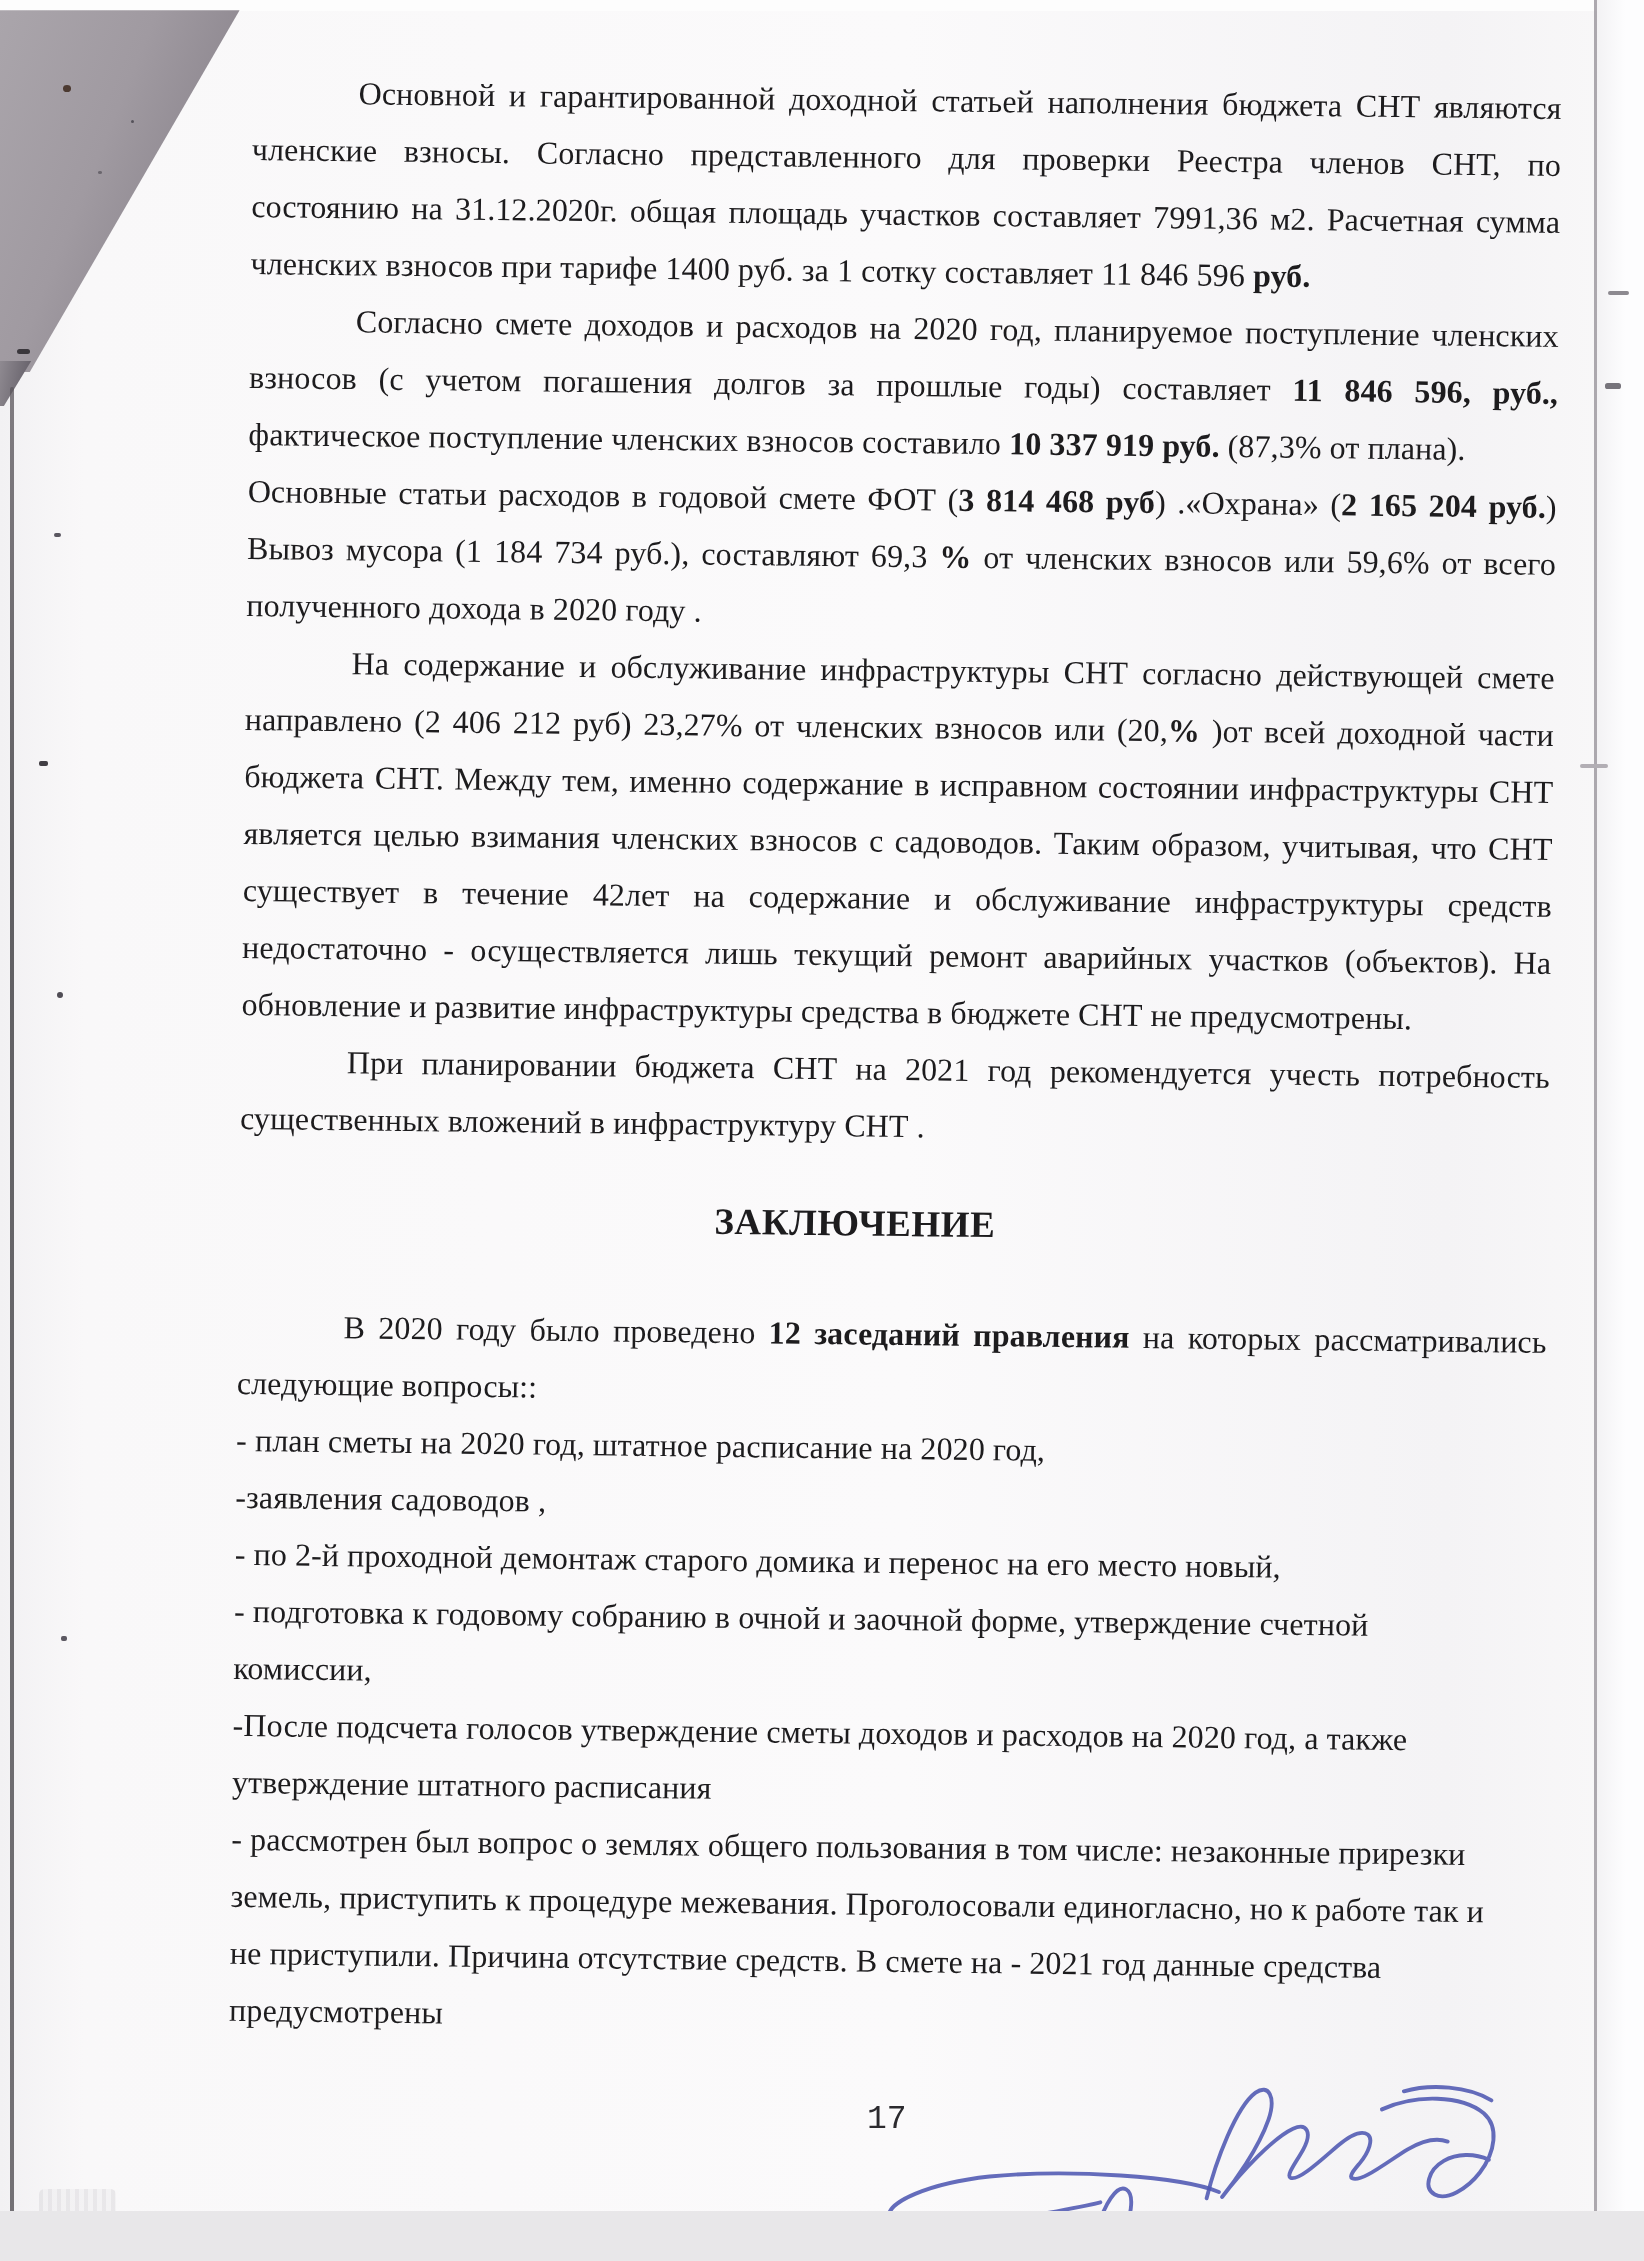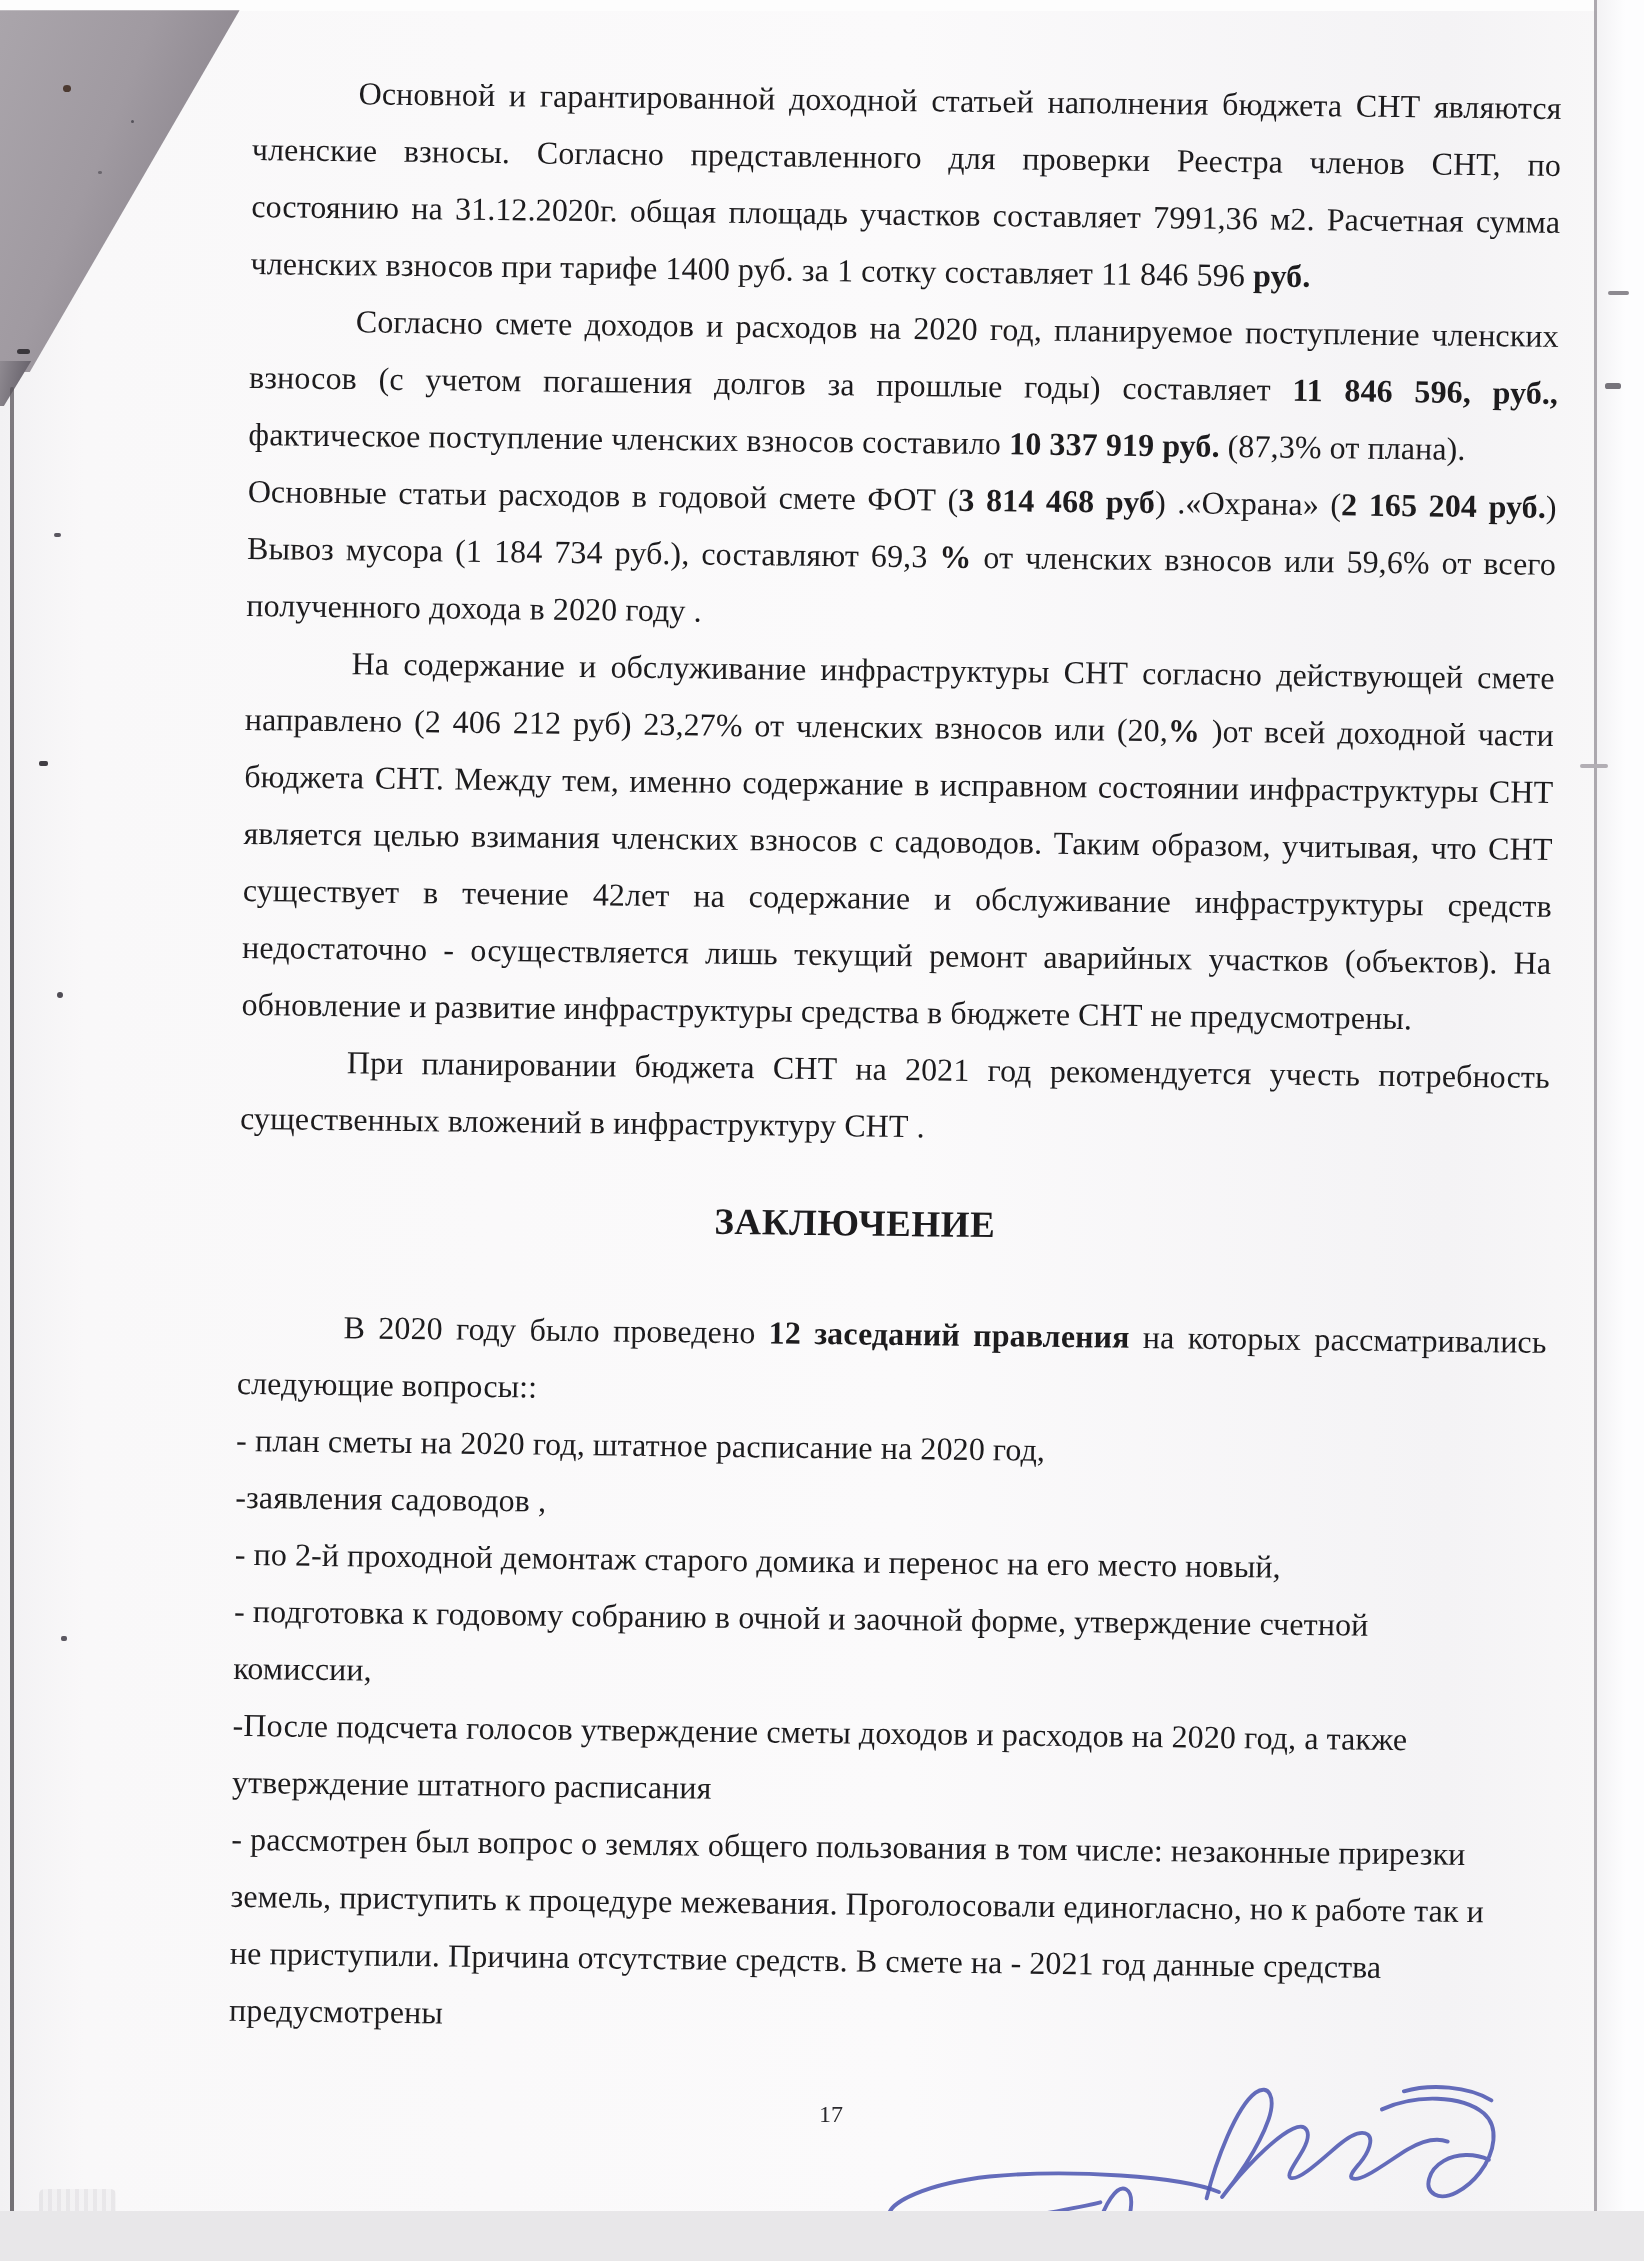--- a/index.html
+++ b/index.html
@@ -39,22 +39,22 @@
   
   .text-body{position:absolute;left:253px;top:64px;width:1309px;
     transform:rotate(.7deg);transform-origin:0 0;
     font-size:32px;line-height:57px;color:#1d1c1e;letter-spacing:0.1px;}
   .tl{min-height:57px;}
   .just{text-align:justify;text-align-last:justify;}
   .indent{padding-left:106px;}
   .indent.just{text-indent:0;}
   .b{font-weight:bold;}
   .heading{margin:40px 77px 54px 0;font-weight:bold;font-size:37px;text-align:center;letter-spacing:0.6px;}
-  .page-number{position:absolute;left:819px;top:2101px;font-size:24px;color:#2b2a2e;
-    font-family:Liberation Serif, serif;}
+  .page-number{position:absolute;left:867px;top:2101px;font-size:33px;color:#2b2a2e;
+    font-family:Liberation Mono, monospace;}
   .sig{position:absolute;}
   .sig-main{left:1191px;top:2072px;}
   .sig-small{left:871px;top:2166px;}
   .sig path{fill:none;stroke-width:6;stroke-linecap:round;stroke-linejoin:round;opacity:.88;}
 </style>
 </head>
 <body>
 
 <div class="page">
 

